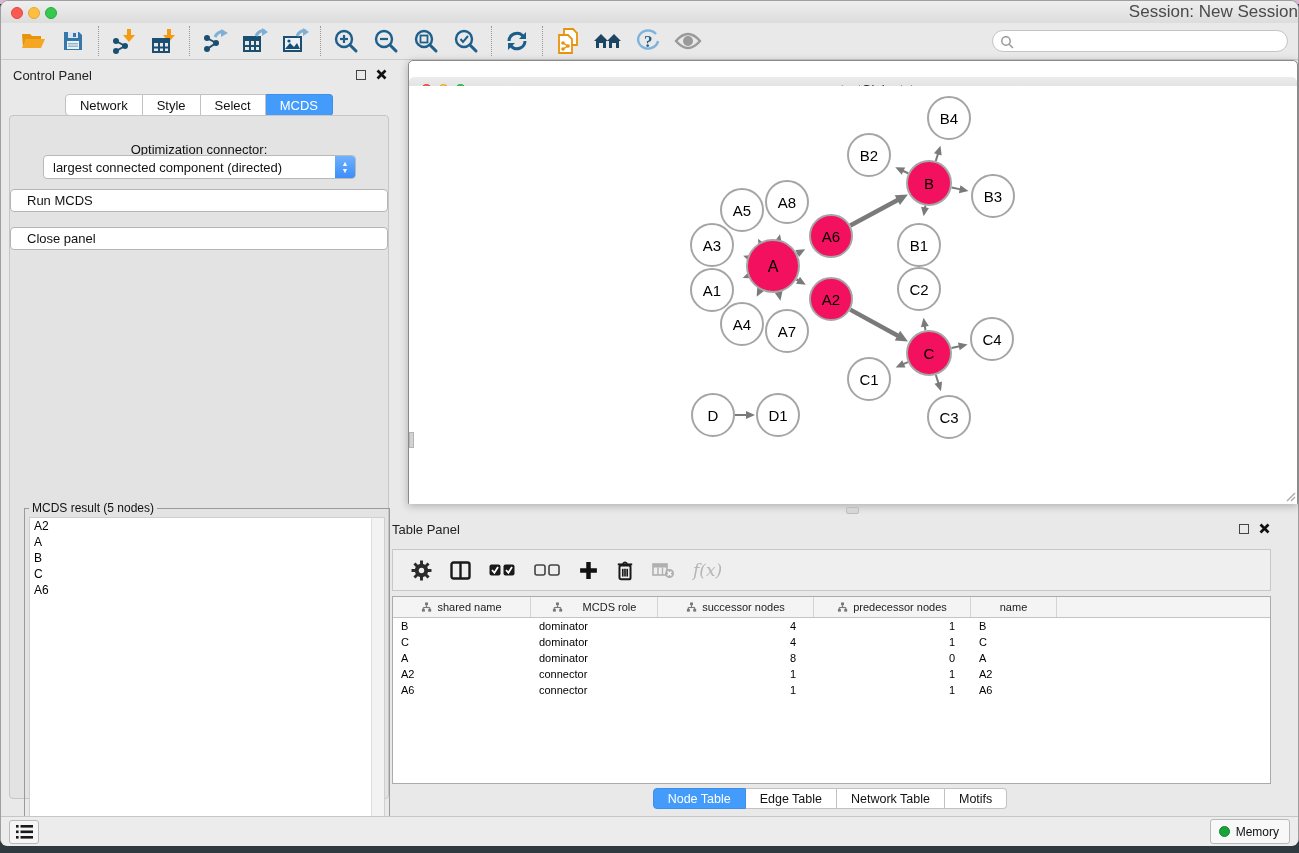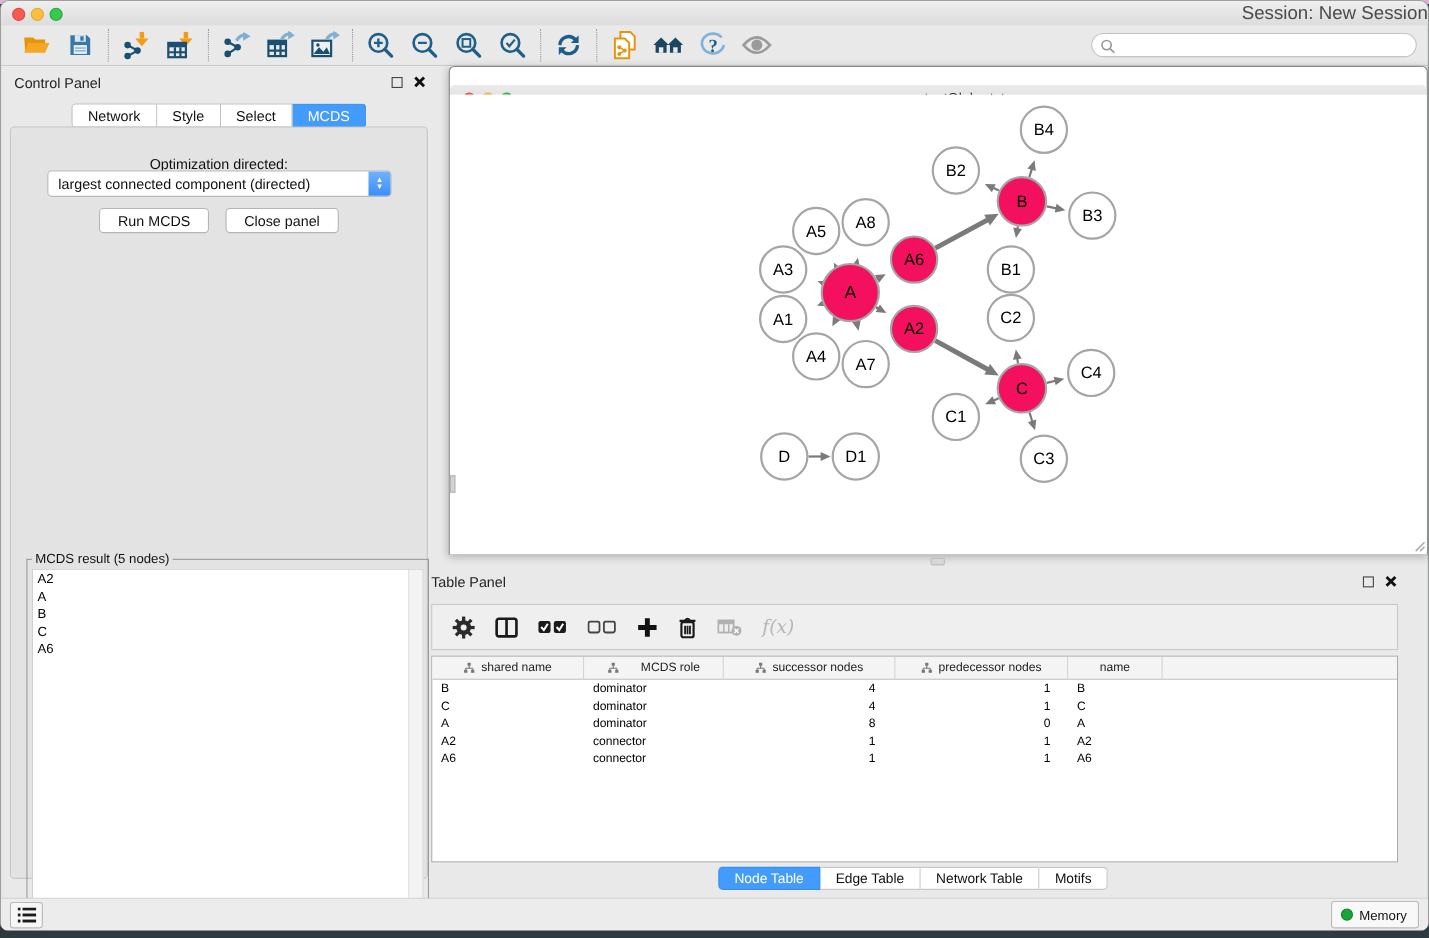--- a/index.html
+++ b/index.html
@@ -51,21 +51,21 @@
   .opt-label { position:absolute; left:0; top:26px; width:100%; text-align:center;
     font-size:13px; color:#111; }
   .dropdown { position:absolute; left:33px; top:39px; width:313px; height:24px;
     background:#fff; border:1px solid #b9b9b9; border-radius:4px;padding-left:16px; }
   .dropdown .val { position:absolute; left:9px; top:4px; font-size:13px; color:#111; }
   .dropdown .step { position:absolute; right:0; top:0; width:20px; height:22px;
     background:linear-gradient(#6fb1fd,#3c8efa); border-radius:0 3px 3px 0;
     display:flex; flex-direction:column; align-items:center; justify-content:center; gap:1px; }
   .dropdown .step span { color:#fff; font-size:7px; line-height:6px; }
   .cp-buttons { position:absolute; left:0; top:73px; width:100%; display:flex;
-    justify-content:center; gap:15px; }
+    justify-content:center; gap:15px;flex-direction:column; }
   .btn { height:23px; padding:0 16px; background:#fff; border:1px solid #b5b5b5;
     border-radius:4px; font-size:13px; color:#111; line-height:21px; }
 
   .result-group { position:absolute; left:14px; top:392px; width:366px; height:336px;
     border:1px solid #9a9a9a; }
   .result-group .legend { position:absolute; left:4px; top:-8px; background:#e3e3e3;
     padding:0 3px; font-size:12px; color:#111; }
   .result-list { position:absolute; left:4px; top:8px; right:4px; bottom:4px;
     background:#fff; border:1px solid #cfcfcf; overflow:hidden; }
   .result-list .scrolltrack { position:absolute; right:0; top:0; width:13px; height:100%;
@@ -290,21 +290,21 @@
           </svg>
       </span>
     </div>
     <div class="cp-tabs">
         <div class="tab">Network</div>
         <div class="tab">Style</div>
         <div class="tab">Select</div>
         <div class="tab active">MCDS</div>
       </div>
     <div class="cp-content">
-      <div class="opt-label">Optimization directed:</div>
+      <div class="opt-label">Optimization connector:</div>
       <div class="dropdown">
         <span class="val">largest connected component (directed)</span>
         <span class="step">
             <span>▲</span>
             <span>▼</span>
           </span>
       </div>
       <div class="cp-buttons">
         <div class="btn">Run MCDS</div>
         <div class="btn">Close panel</div>

